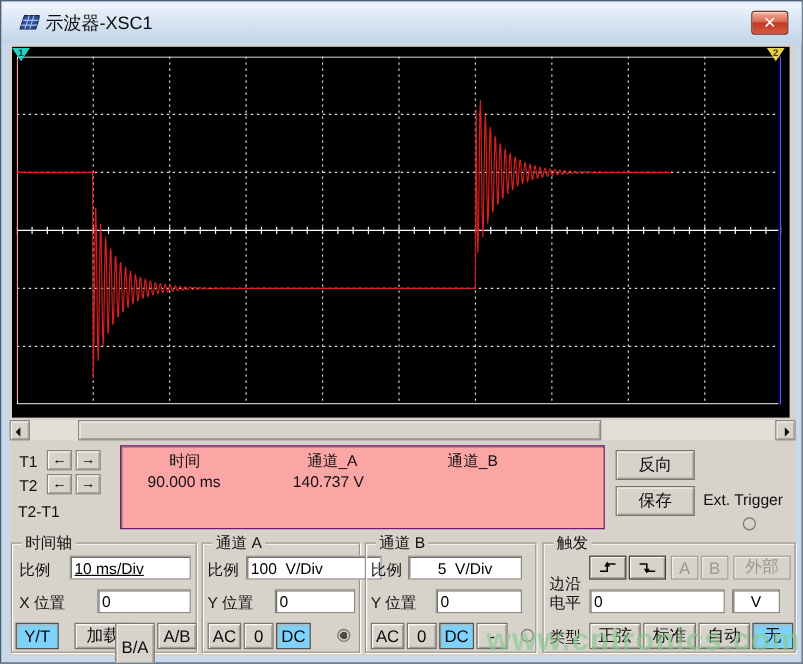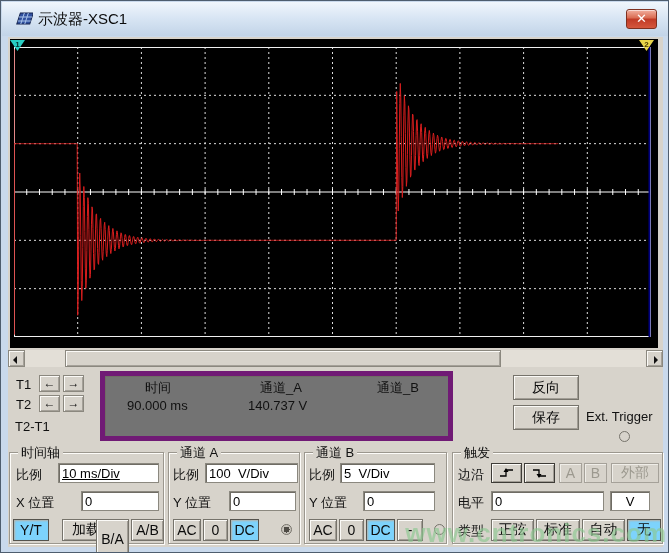--- a/index.html
+++ b/index.html
@@ -39,22 +39,22 @@
   #sb-left-tri { left:4px; border-right-color:#111; border-left-width:0; }
   #sb-right-tri { left:7px; border-left-color:#111; border-right-width:0; }
   #sb-thumb { position:absolute; left:57px; top:0; width:436px; height:17px;
     background:#d7d3cb; border:1px solid #8b887f;
     box-shadow:inset 1px 1px 0 #fbfaf7,inset -1px -1px 0 #a5a199; }
   
   .lbl { position:absolute; white-space:nowrap; }
   .tbtn { position:absolute; width:21px; height:17px; background:#d7d3cb;
     border:1px solid #8b887f; box-shadow:inset 1px 1px 0 #fbfaf7,inset -1px -1px 0 #a5a199;
     font-size:12px; line-height:14px; text-align:center; font-weight:bold; cursor:pointer; }
-  #readout-box { left:92px; top:334px; width:353px; height:70px; background:#737373;
-    border:5px solid #701a75; box-shadow:inset 1px 1px 0 #6f6c64; }
+  #readout-box { left:92px; top:334px; width:404px; height:70px; background:#fca5a5;
+    border:1px solid #701a75; box-shadow:inset 1px 1px 0 #6f6c64; }
   .ro-head { position:absolute; top:3px; font-size:13px; }
   .ro-val  { position:absolute; top:22px; font-size:13px; }
   .push-btn { position:absolute; background:#d7d3cb; border:1px solid #76736b;
     box-shadow:inset 1px 1px 0 #fbfaf7,inset -1px -1px 0 #a19d95;
     font-size:14px; text-align:center; cursor:pointer; color:#0c0c0c;
     display:flex; align-items:center; justify-content:center; }
   .push-btn.pressed { background:#7dd3fc; border:1px solid #55534d;
     box-shadow:inset 1px 1px 2px #b5b2aa; }
   .push-btn.disabled { color:#9c998f; border-color:#a5a199; box-shadow:inset 1px 1px 0 #efede8; cursor:default; }
   #ext-circle, .radio { position:absolute; width:11px; height:11px; border-radius:50%;
@@ -226,59 +226,59 @@
           <span>B/A</span>
         </div>
       <div class="push-btn" style="left:121px;top:66px;width:33px;height:22px">
           <span>A/B</span>
         </div>
     </div>
 
     <div class="group" style="left:160px;width:132px">
       <span class="legend">通道 A</span>
       <span class="small-lbl" style="left:4px;top:13px">比例</span>
-      <input class="fld" style="left: 36px; top: 10px; width: 93px;" value="100  V/Div">
+      <input class="fld" style="left: 36px; top: 10px; width: 113px;" value="100  V/Div">
       <span class="small-lbl" style="left:4px;top:41px">Y 位置</span>
       <input class="fld" style="left: 60px; top: 38px; width: 67px;" value="0">
       <div class="push-btn" style="left:4px;top:66px;width:28px;height:22px">
           <span>AC</span>
         </div>
       <div class="push-btn" style="left:34px;top:66px;width:25px;height:22px">
           <span>0</span>
         </div>
       <div class="push-btn pressed" style="left:61px;top:66px;width:29px;height:22px">
           <span>DC</span>
         </div>
       <div class="radio sel" style="left:112px;top:71px"></div>
     </div>
 
     <div class="group" style="left:296px;width:143px">
       <span class="legend">通道 B</span>
       <span class="small-lbl" style="left:4px;top:13px">比例</span>
-      <input class="fld" style="left: 35px; top: 10px; width: 95px;" value="5  V/Div">
+      <input class="fld" style="left: 35px; top: 10px; width: 95px; text-align: center;" value="5  V/Div">
       <span class="small-lbl" style="left:4px;top:41px">Y 位置</span>
       <input class="fld" style="left: 58px; top: 38px; width: 72px;" value="0">
       <div class="push-btn" style="left:4px;top:66px;width:28px;height:22px">
           <span>AC</span>
         </div>
       <div class="push-btn" style="left:34px;top:66px;width:25px;height:22px">
           <span>0</span>
         </div>
       <div class="push-btn pressed" style="left:61px;top:66px;width:29px;height:22px">
           <span>DC</span>
         </div>
       <div class="push-btn" style="left:92px;top:66px;width:26px;height:22px">
           <span>-</span>
         </div>
       <div class="radio" style="left:129px;top:71px"></div>
     </div>
 
     <div class="group" style="left:444px;width:211px">
       <span class="legend">触发</span>
-      <span class="small-lbl" style="left:5px;top:13px">边沿</span>
+      <span class="small-lbl" style="left:5px;top:25px">边沿</span>
       <div class="push-btn" style="left:38px;top:10px;width:31px;height:20px;border-color:#3e3c37">
         <svg width="17" height="12">
           <path d="M2 9 H8 V3 H15" stroke="#000" fill="none" stroke-width="1.3"></path>
           <polygon points="5.5,5 10.5,5 8,1" fill="#000"></polygon>
         </svg>
       </div>
       <div class="push-btn" style="left:71px;top:10px;width:31px;height:20px;border-color:#3e3c37">
         <svg width="17" height="12">
           <path d="M2 3 H8 V9 H15" stroke="#000" fill="none" stroke-width="1.3"></path>
           <polygon points="5.5,7 10.5,7 8,11" fill="#000"></polygon>

